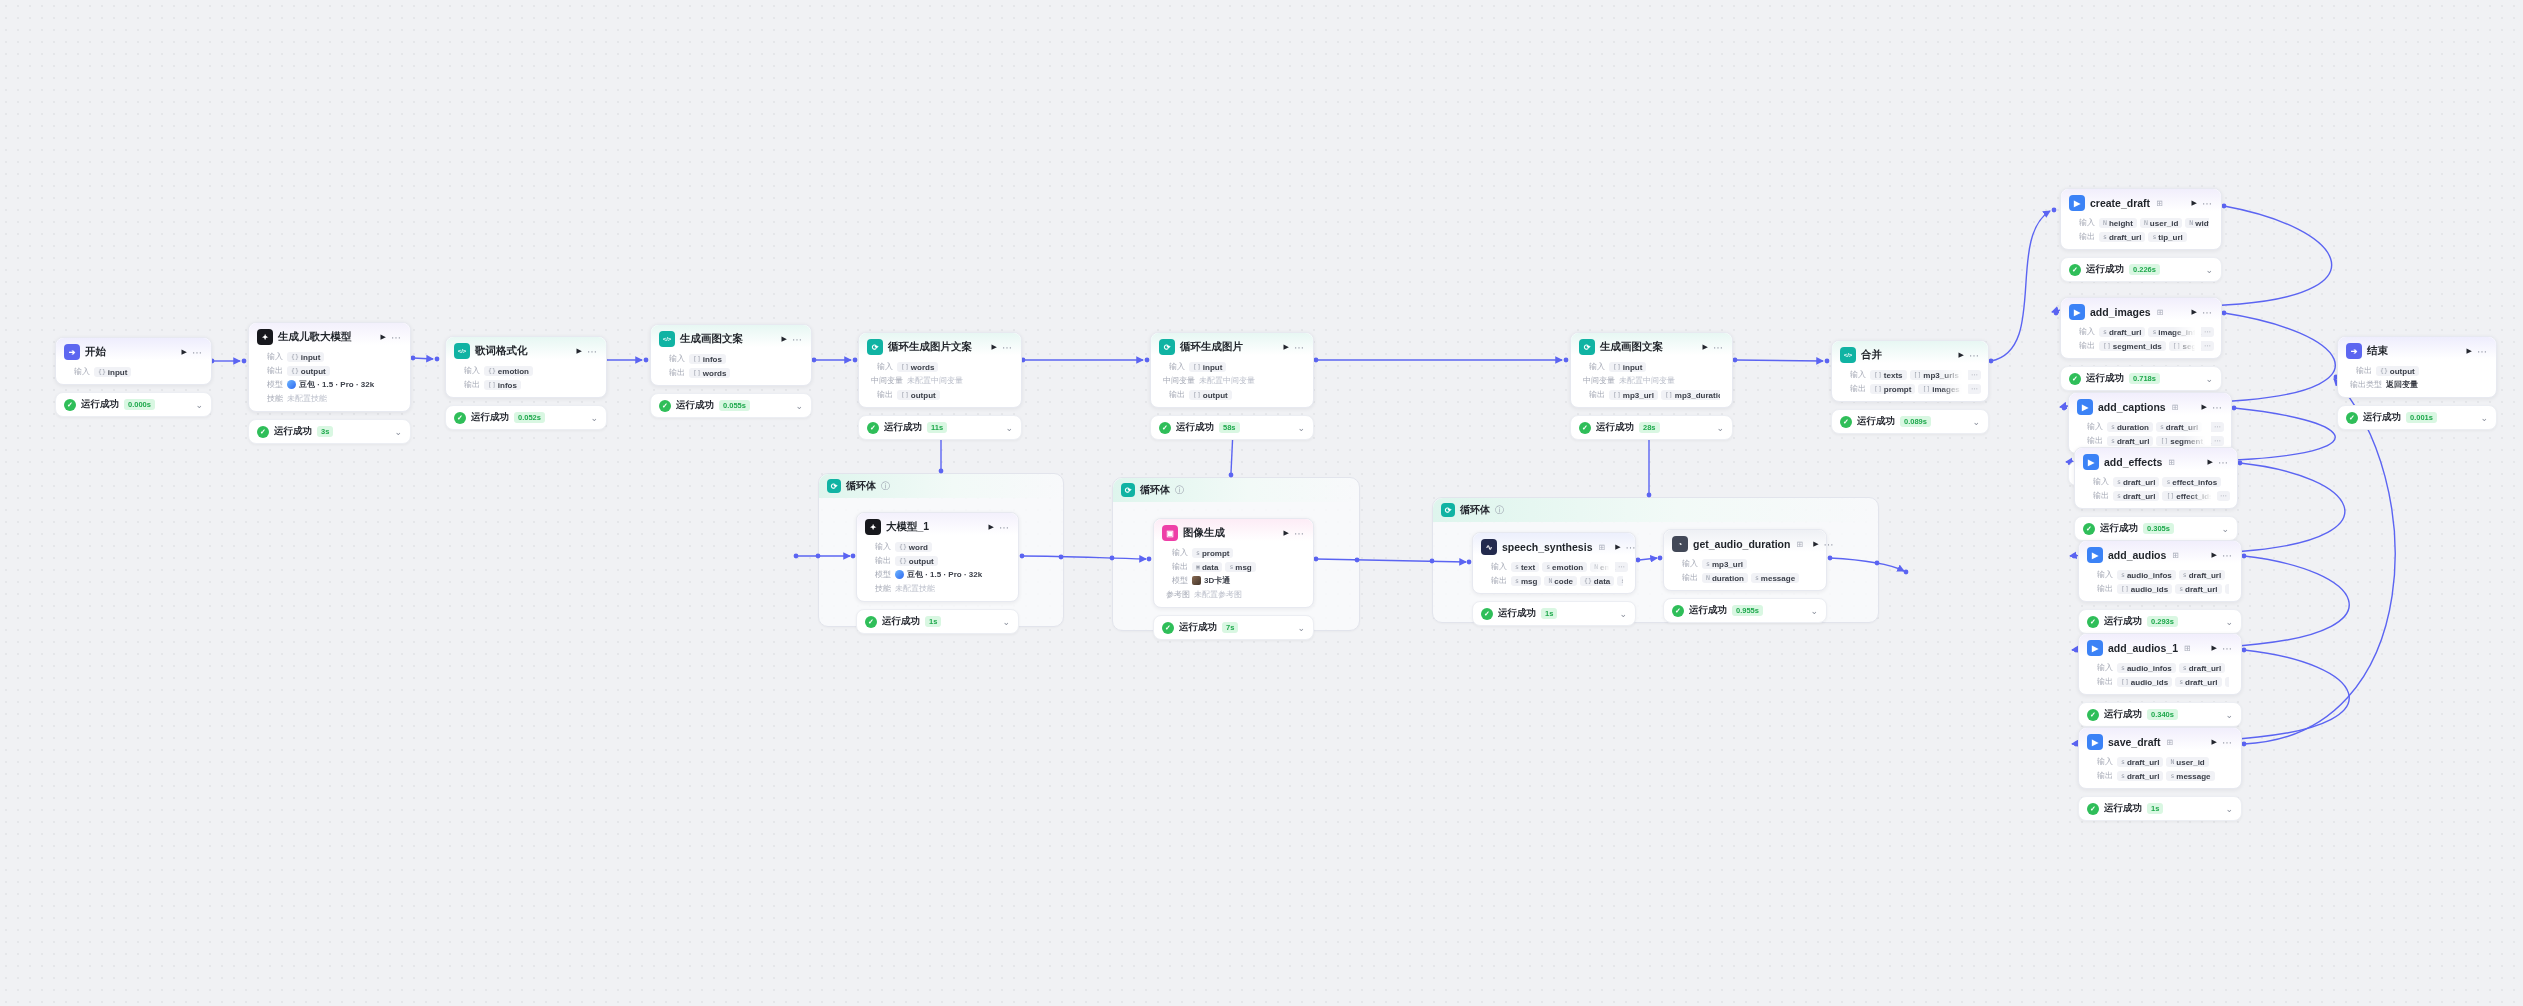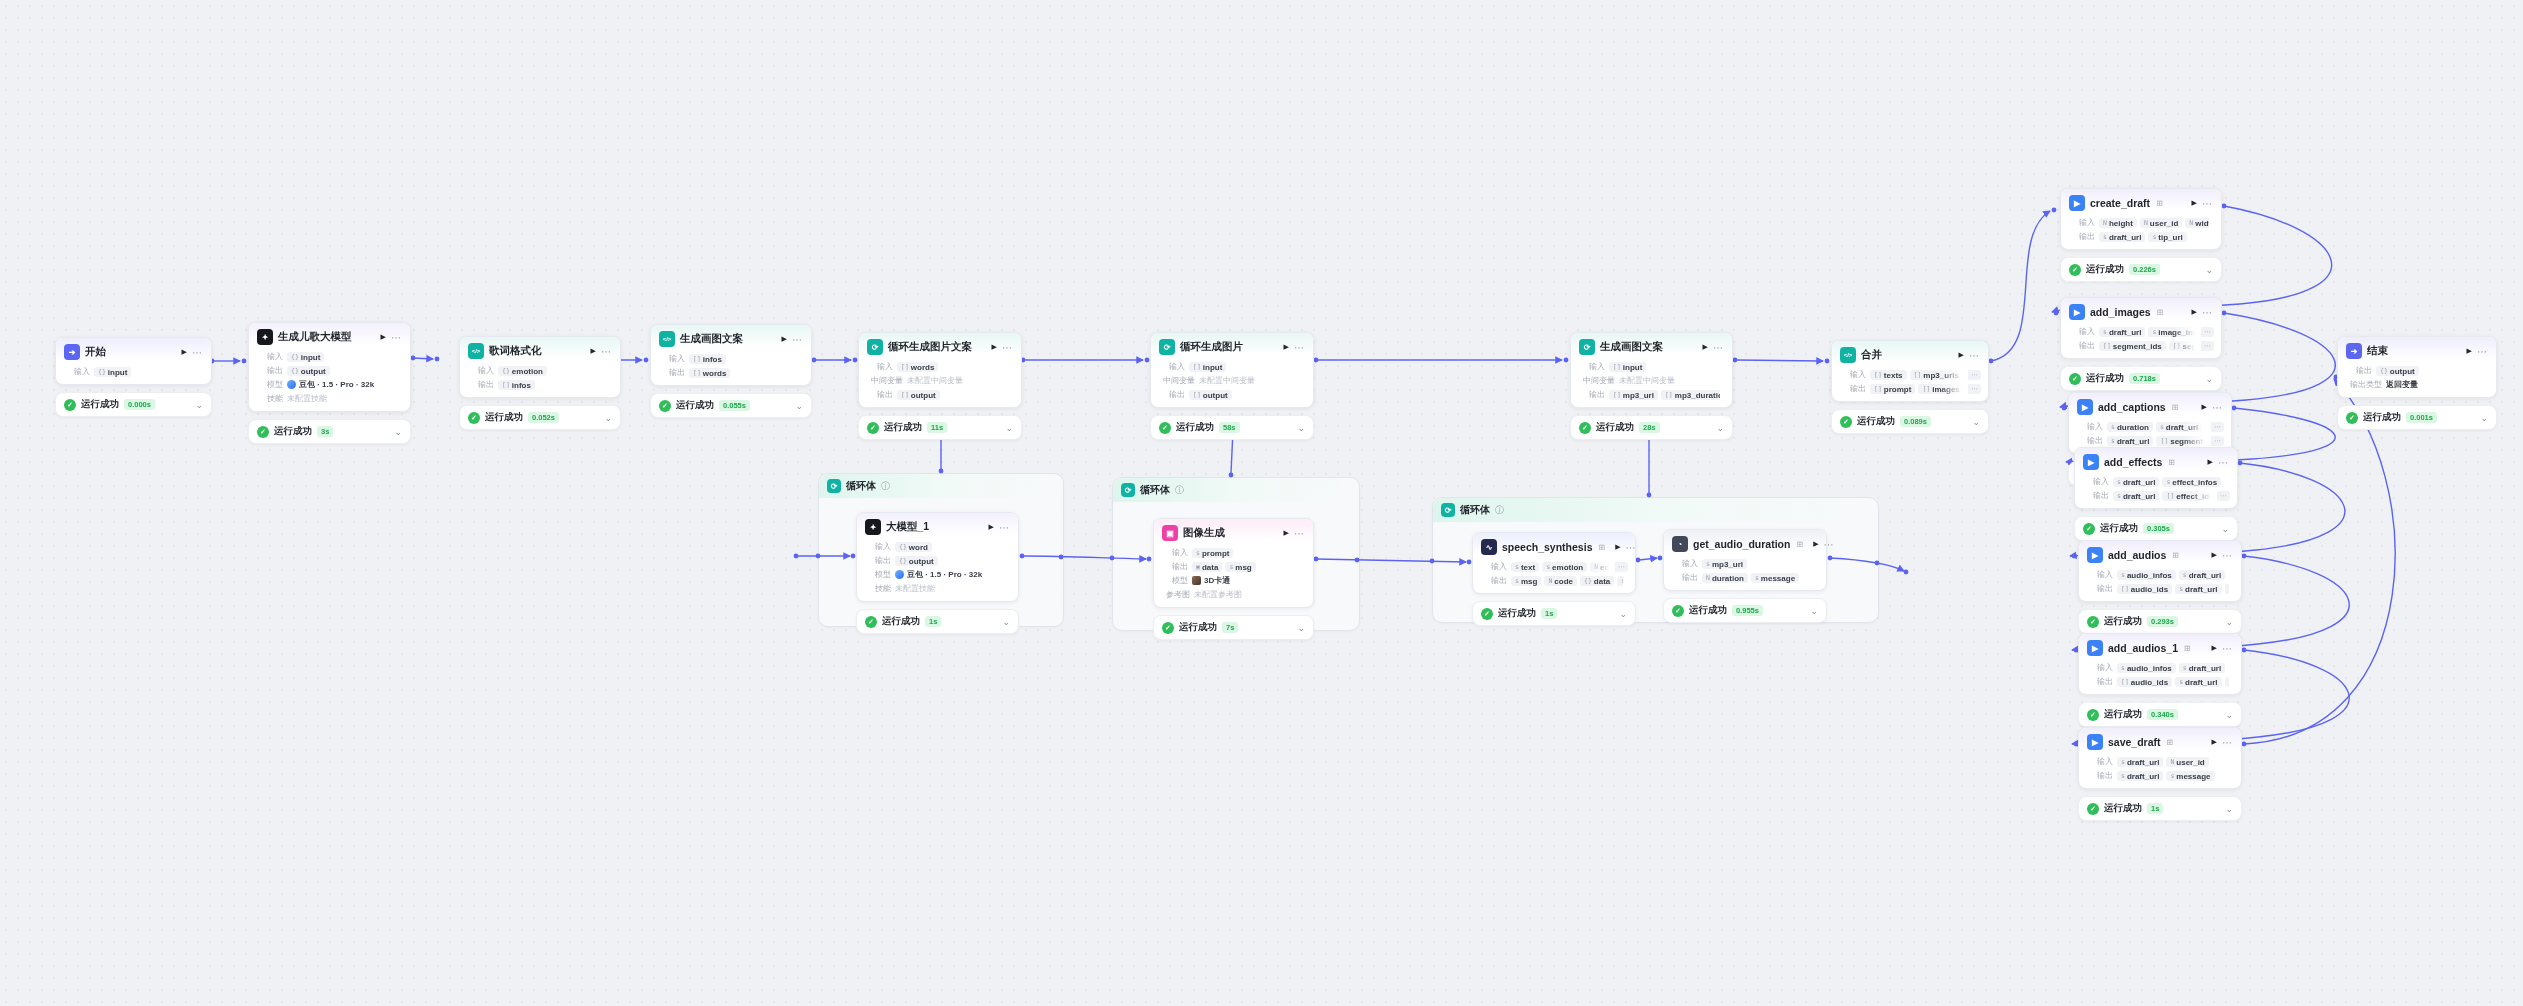--- a/index.html
+++ b/index.html
@@ -224,21 +224,21 @@
             <span class="muted">未配置技能</span>
           </div>
         </div>
         <div class="status">
           <span class="chk">✓</span>
           <span class="stxt">运行成功</span>
           <span class="badge">3s</span>
           <span class="chev">⌄</span>
         </div>
       </div>
-      <div class="node" style="left: 459px; top: 336px; width: 162px;">
+      <div class="node" style="left: 445px; top: 336px; width: 162px;">
         <div class="card" style="--tint: #e7f7f3;">
           <div class="hd">
             <span class="nicon" style="background: rgb(16, 179, 163); font-size: 6px;">&lt;/&gt;</span>
             <span class="title">歌词格式化</span>
             <span class="sp"></span>
             <span class="play">▶</span>
             <span class="more">⋯</span>
           </div>
           <div class="row">
             <span class="lbl">输入</span>

